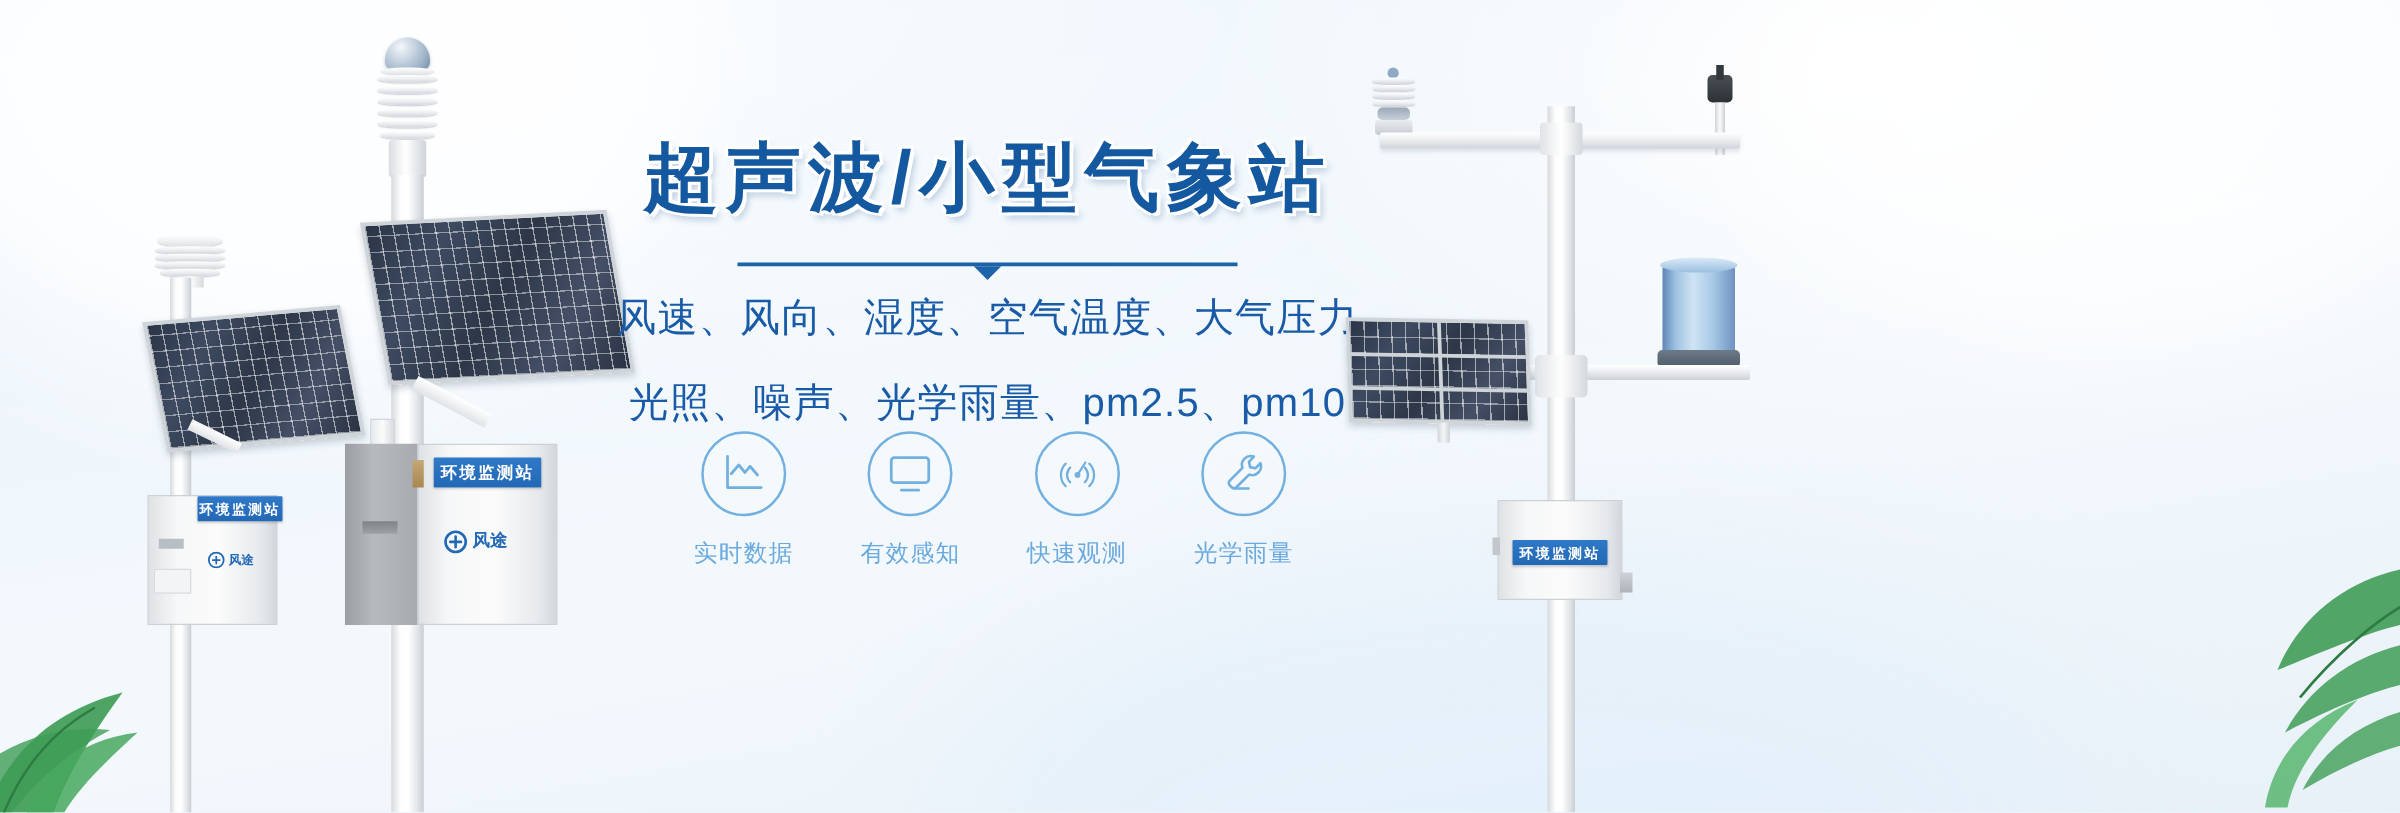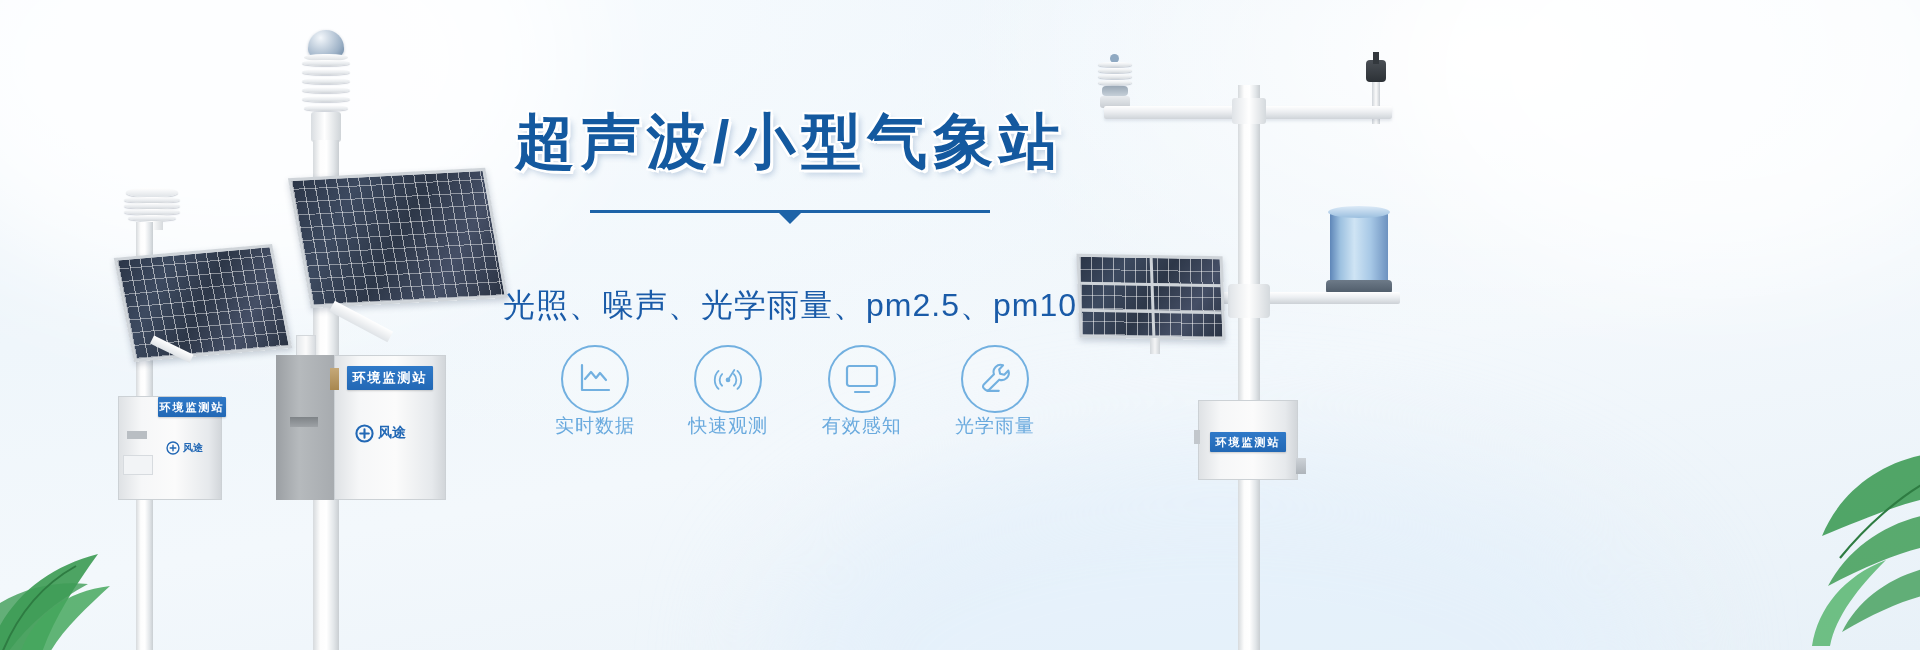--- a/index.html
+++ b/index.html
@@ -37,35 +37,35 @@
   #divider .tri {
     position:absolute; left:50%; top:3px; margin-left:-11px;
     width:0; height:0; border-left:11px solid transparent;
     border-right:11px solid transparent; border-top:11px solid #1d63a8;
   }
   .sub {
     position:absolute; left:0; width:720px; text-align:center;
     font-size:32px; color:#1a5ba8; letter-spacing:1px; white-space:nowrap;
   }
   #sub1 { top:233px; }
-  #sub2 { top:284px; }
+  #sub2 { top:301px; }
 
   
   #features {
     position:absolute; left:115px; top:345px; width:500px;
     display:flex; justify-content:space-between;
   }
   .feat { width:100px; text-align:center; }
   .feat .circ {
     width:68px; height:68px; margin:0 auto; border-radius:50%;
     border:2px solid #72b0e0; display:flex; align-items:center; justify-content:center;
     background:rgba(255,255,255,.15);
   }
   .feat .cap {
-    font-size:19px; color:#6aaade; letter-spacing:1px; white-space:nowrap;
+    margin-top:17px; font-size:19px; color:#6aaade; letter-spacing:1px; white-space:nowrap;
   }
   .feat svg { display:block; }
 
   
   .mast { position:absolute; background:linear-gradient(90deg,#d6dadd 0%,#fdfdfd 28%,#ffffff 52%,#e2e6e9 80%,#c9ced2 100%); }
   .cabinet { position:absolute; background:linear-gradient(90deg,#dfe2e5 0%,#f6f7f8 22%,#fbfbfb 55%,#e6e9ec 88%,#d2d6da 100%); border:1px solid #ccd1d5; }
   .cab-dark { position:absolute; background:linear-gradient(90deg,#9b9fa3 0%,#b6babd 40%,#a7abaf 100%); }
   .nameplate {
     position:absolute; background:linear-gradient(180deg,#2f79c8 0%,#2268b5 100%);
     color:#fff; display:flex; align-items:center; justify-content:center;
@@ -183,60 +183,61 @@
   </div>
 
   <div id="center">
     <h1 id="title">超声波/小型气象站</h1>
 
     <div id="divider">
       <div class="rule"></div>
       <div class="tri"></div>
     </div>
 
+    <div class="sub" id="sub1">风速、风向、湿度、空气温度、大气压力</div>
     <div class="sub" id="sub2">光照、噪声、光学雨量、pm2.5、pm10</div>
 
     <div id="features">
 
       <div class="feat">
         <div class="circ">
           <svg width="36" height="34" viewBox="0 0 36 34" fill="none" stroke="#72b0e0" stroke-width="2.2" stroke-linecap="round" stroke-linejoin="round">
             <path d="M5 3v25h27"></path>
             <path d="M8 17l6-7 5 6 4-5 6 7"></path>
           </svg>
         </div>
         <div class="cap">实时数据</div>
+      </div>
+
+      <div class="feat">
+        <div class="circ">
+          <svg width="38" height="32" viewBox="0 0 38 32" fill="none" stroke="#72b0e0" stroke-width="2.2" stroke-linecap="round" stroke-linejoin="round">
+            <rect x="4" y="3" width="30" height="20" rx="2.5"></rect>
+            <path d="M12 29h14"></path>
+          </svg>
+        </div>
+        <div class="cap">有效感知</div>
       </div>
 
       <div class="feat">
         <div class="circ">
           <svg width="36" height="36" viewBox="0 0 40 40" fill="none" stroke="#72b0e0" stroke-width="2" stroke-linecap="round">
             <circle cx="20" cy="21" r="2.6" fill="#72b0e0" stroke="none"></circle>
             <path d="M20 21 L27 10"></path>
             <path d="M13.5 27.5a9 9 0 0 1 0-13"></path>
             <path d="M26.5 14.5a9 9 0 0 1 0 13"></path>
             <path d="M9.5 31a14 14 0 0 1 0-20"></path>
             <path d="M30.5 11a14 14 0 0 1 0 20"></path>
           </svg>
         </div>
         <div class="cap">快速观测</div>
       </div>
 
       <div class="feat">
         <div class="circ">
-          <svg width="38" height="32" viewBox="0 0 38 32" fill="none" stroke="#72b0e0" stroke-width="2.2" stroke-linecap="round" stroke-linejoin="round">
-            <rect x="4" y="3" width="30" height="20" rx="2.5"></rect>
-            <path d="M12 29h14"></path>
-          </svg>
-        </div>
-        <div class="cap">有效感知</div>
-      </div>
-
-      <div class="feat">
-        <div class="circ">
           <svg width="36" height="36" viewBox="0 0 38 38" fill="none" stroke="#72b0e0" stroke-width="2.2" stroke-linecap="round" stroke-linejoin="round">
             <path d="M27.5 4.5a7.5 7.5 0 0 0-9.6 9.6L7.2 24.8a2.8 2.8 0 0 0 0 4l1.6 1.6a2.8 2.8 0 0 0 4 0l10.7-10.7a7.5 7.5 0 0 0 9.6-9.6l-4.3 4.3-4.4-1-1-4.4z"></path>
             <path d="M11 31.5h12"></path>
           </svg>
         </div>
         <div class="cap">光学雨量</div>
       </div>
 
     </div>
   </div>

